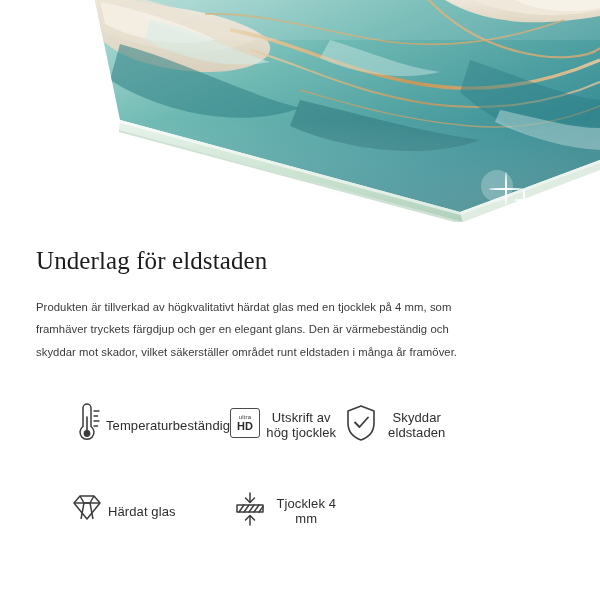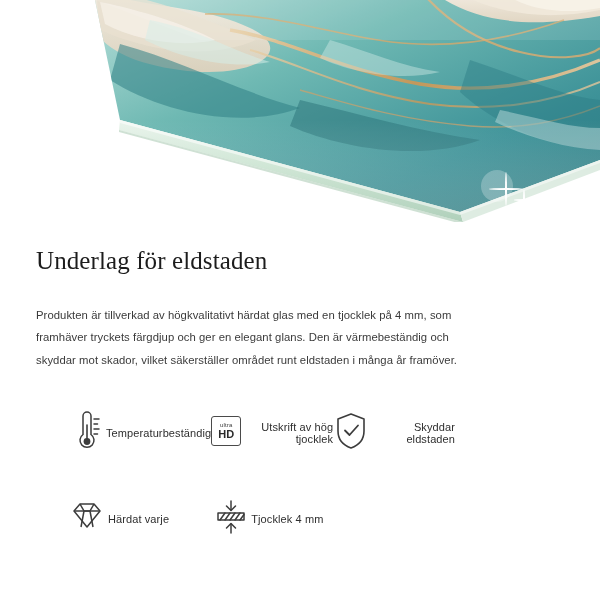--- a/index.html
+++ b/index.html
@@ -48,21 +48,21 @@
     font-family: "Liberation Serif", serif;
     font-size: 25px;
     line-height: 1.34;
     color: #1c1c1c;
     font-weight: 400;
     letter-spacing: 0.1px;
   }
   .title .line2 { display: block; }
 
   .desc {
-    margin-top: 26px;
+    margin-top: 18px;
     font-size: 11.3px;
     line-height: 2.0;
     color: #3a3a3a;
     max-width: 530px;
     letter-spacing: 0.05px;
   }
 
   
   .features {
     margin-top: 22px;
@@ -78,23 +78,23 @@
     height: 76px;
   }
   .feature-icon {
     height: 44px;
     display: flex;
     align-items: center;
     justify-content: center;
   }
   .feature-label {
     margin-top: 4px;
-    font-size: 11px;
+    font-size: 13px;
     color: #2e2e2e;
-    text-align: right;
+    text-align: center;
     letter-spacing: 0.1px;
   }
   .ultrahd-box {
     width: 30px; height: 30px;
     border: 1.3px solid #4a4a4a;
     border-radius: 3px;
     display: flex;
     flex-direction: column;
     align-items: center;
     justify-content: center;
@@ -244,21 +244,21 @@
           <svg width="42" height="38" viewBox="0 0 42 38">
             <g fill="none" stroke="#3c3c3c" stroke-width="1.5" stroke-linejoin="round">
               <path d="M8 13 L14 6 h14 l6 7 -13 16 Z"></path>
               <path d="M8 13 h26"></path>
               <path d="M14 6 l4 7 -3 16"></path>
               <path d="M28 6 l-4 7 3 16"></path>
               <path d="M18 13 h6"></path>
             </g>
           </svg>
         </div>
-        <div class="feature-label">Härdat varje</div>
+        <div class="feature-label">Härdat glas</div>
       </div>
 
 
       <div class="feature">
         <div class="feature-icon">
           <svg width="40" height="40" viewBox="0 0 40 40">
             <g fill="none" stroke="#3c3c3c" stroke-width="1.5" stroke-linecap="round" stroke-linejoin="round">
               <path d="M20 4 v9"></path>
               <path d="M15.5 9 L20 13.5 L24.5 9"></path>
               <rect x="7" y="16" width="26" height="7"></rect>

